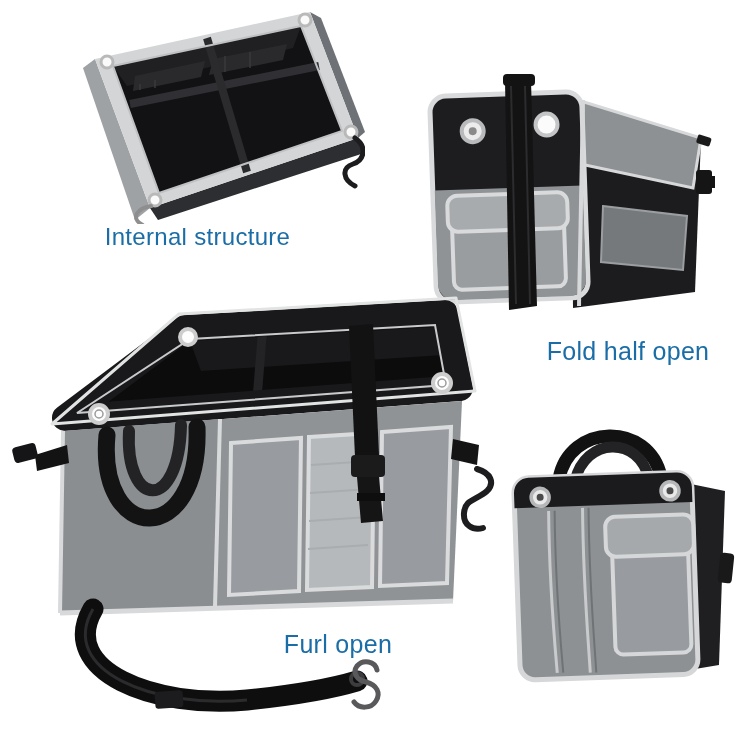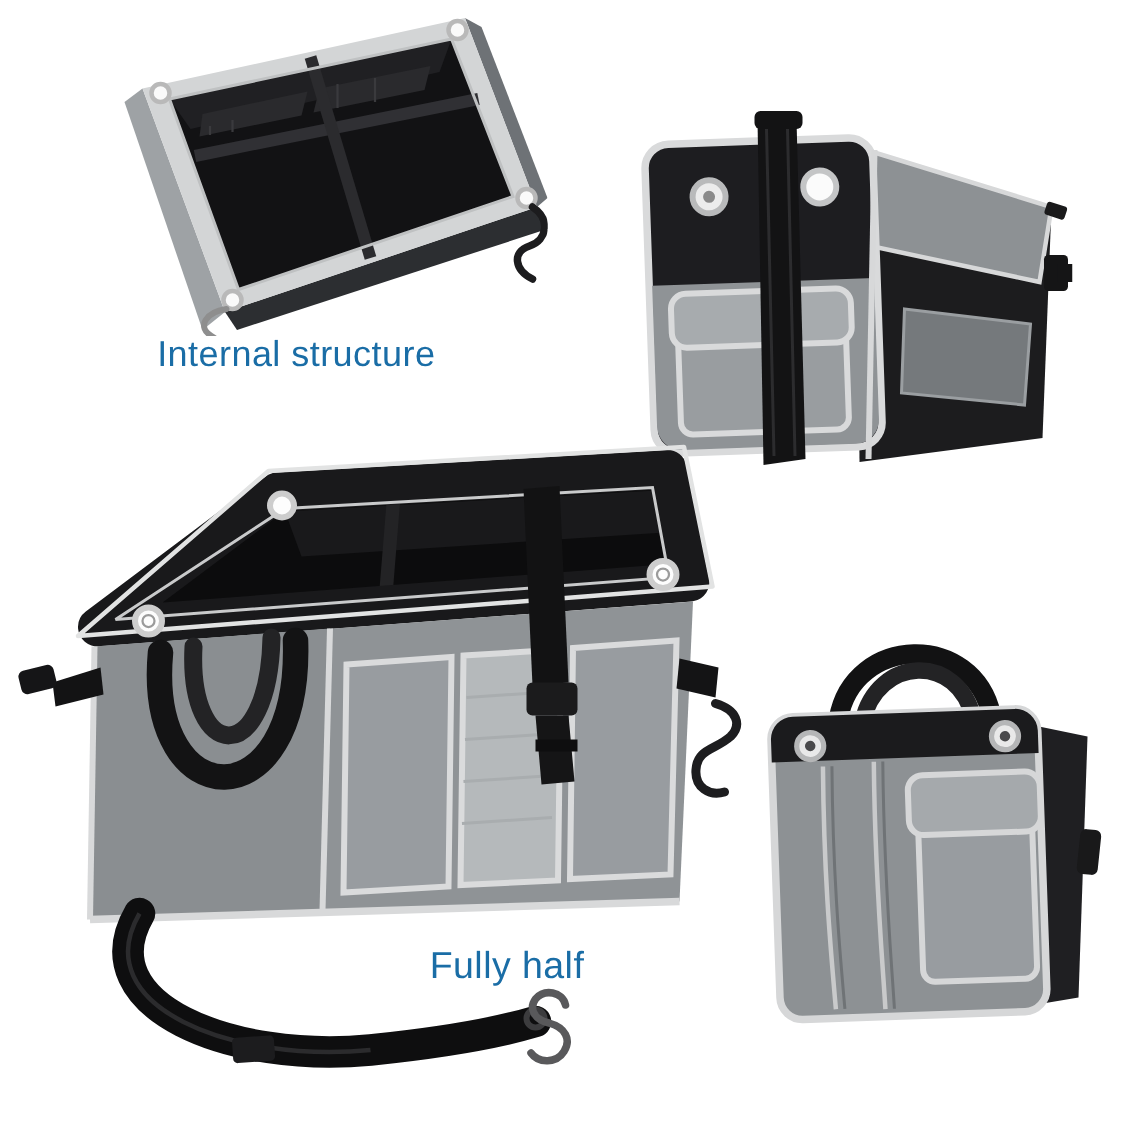--- a/index.html
+++ b/index.html
@@ -103,20 +103,21 @@
       <path d="M180,34 L176,240" stroke="#d7d8d9" stroke-width="4"></path>
 
       <g>
         <rect x="100" y="8" width="32" height="12" rx="4" fill="#131314"></rect>
         <polygon points="102,14 128,14 134,240 106,244" fill="#131314"></polygon>
         <line x1="108" y1="20" x2="113" y2="238" stroke="#2c2c2e" stroke-width="2"></line>
         <line x1="122" y1="20" x2="127" y2="238" stroke="#2c2c2e" stroke-width="2"></line>
       </g>
     </svg>
   </div>
+  <div class="caption md" style="left:533px; top:337px; width:190px;">Fold half open</div>
 
   <div class="figure" style="left:5px; top:293px; width:500px; height:420px;">
     <svg viewBox="0 0 500 420">
 
       <g>
         <polygon points="60,125 180,35 440,20 455,95" fill="#0c0c0d"></polygon>
         <polygon points="185,48 432,34 438,62 196,78" fill="#19191b"></polygon>
         <line x1="258" y1="32" x2="252" y2="106" stroke="#232325" stroke-width="9"></line>
       </g>
 
@@ -179,21 +180,21 @@
         <path d="M88,316 C52,378 150,416 242,407" stroke="#2b2b2d" stroke-width="3" fill="none"></path>
         <rect x="150" y="398" width="28" height="17" rx="3" fill="#1c1c1e" transform="rotate(-4 164 406)"></rect>
       </g>
 
       <g>
         <circle cx="352" cy="386" r="6" fill="none" stroke="#3c3c3e" stroke-width="4"></circle>
         <path d="M372,377 c-2,-9 -14,-11 -20,-4 c-5,7 0,14 9,16 c11,3 15,11 10,19 c-5,8 -17,8 -22,1" stroke="#59595b" stroke-width="5" fill="none" stroke-linecap="round"></path>
       </g>
     </svg>
   </div>
-  <div class="caption md" style="left:263px; top:630px; width:150px;">Fully half</div>
+  <div class="caption md" style="left:263px; top:630px; width:150px;">Furl open</div>
 
   <div class="figure" style="left:497px; top:413px; width:246px; height:298px;">
     <svg viewBox="0 0 246 298">
 
       <g>
         <path d="M62,66 C72,10 152,8 164,64" stroke="#121213" stroke-width="13" fill="none" stroke-linecap="round"></path>
         <path d="M78,68 C88,24 142,22 152,66" stroke="#232325" stroke-width="11" fill="none" stroke-linecap="round"></path>
       </g>
 
       <polygon points="150,62 228,78 222,252 150,264" fill="#1f1f22"></polygon>

